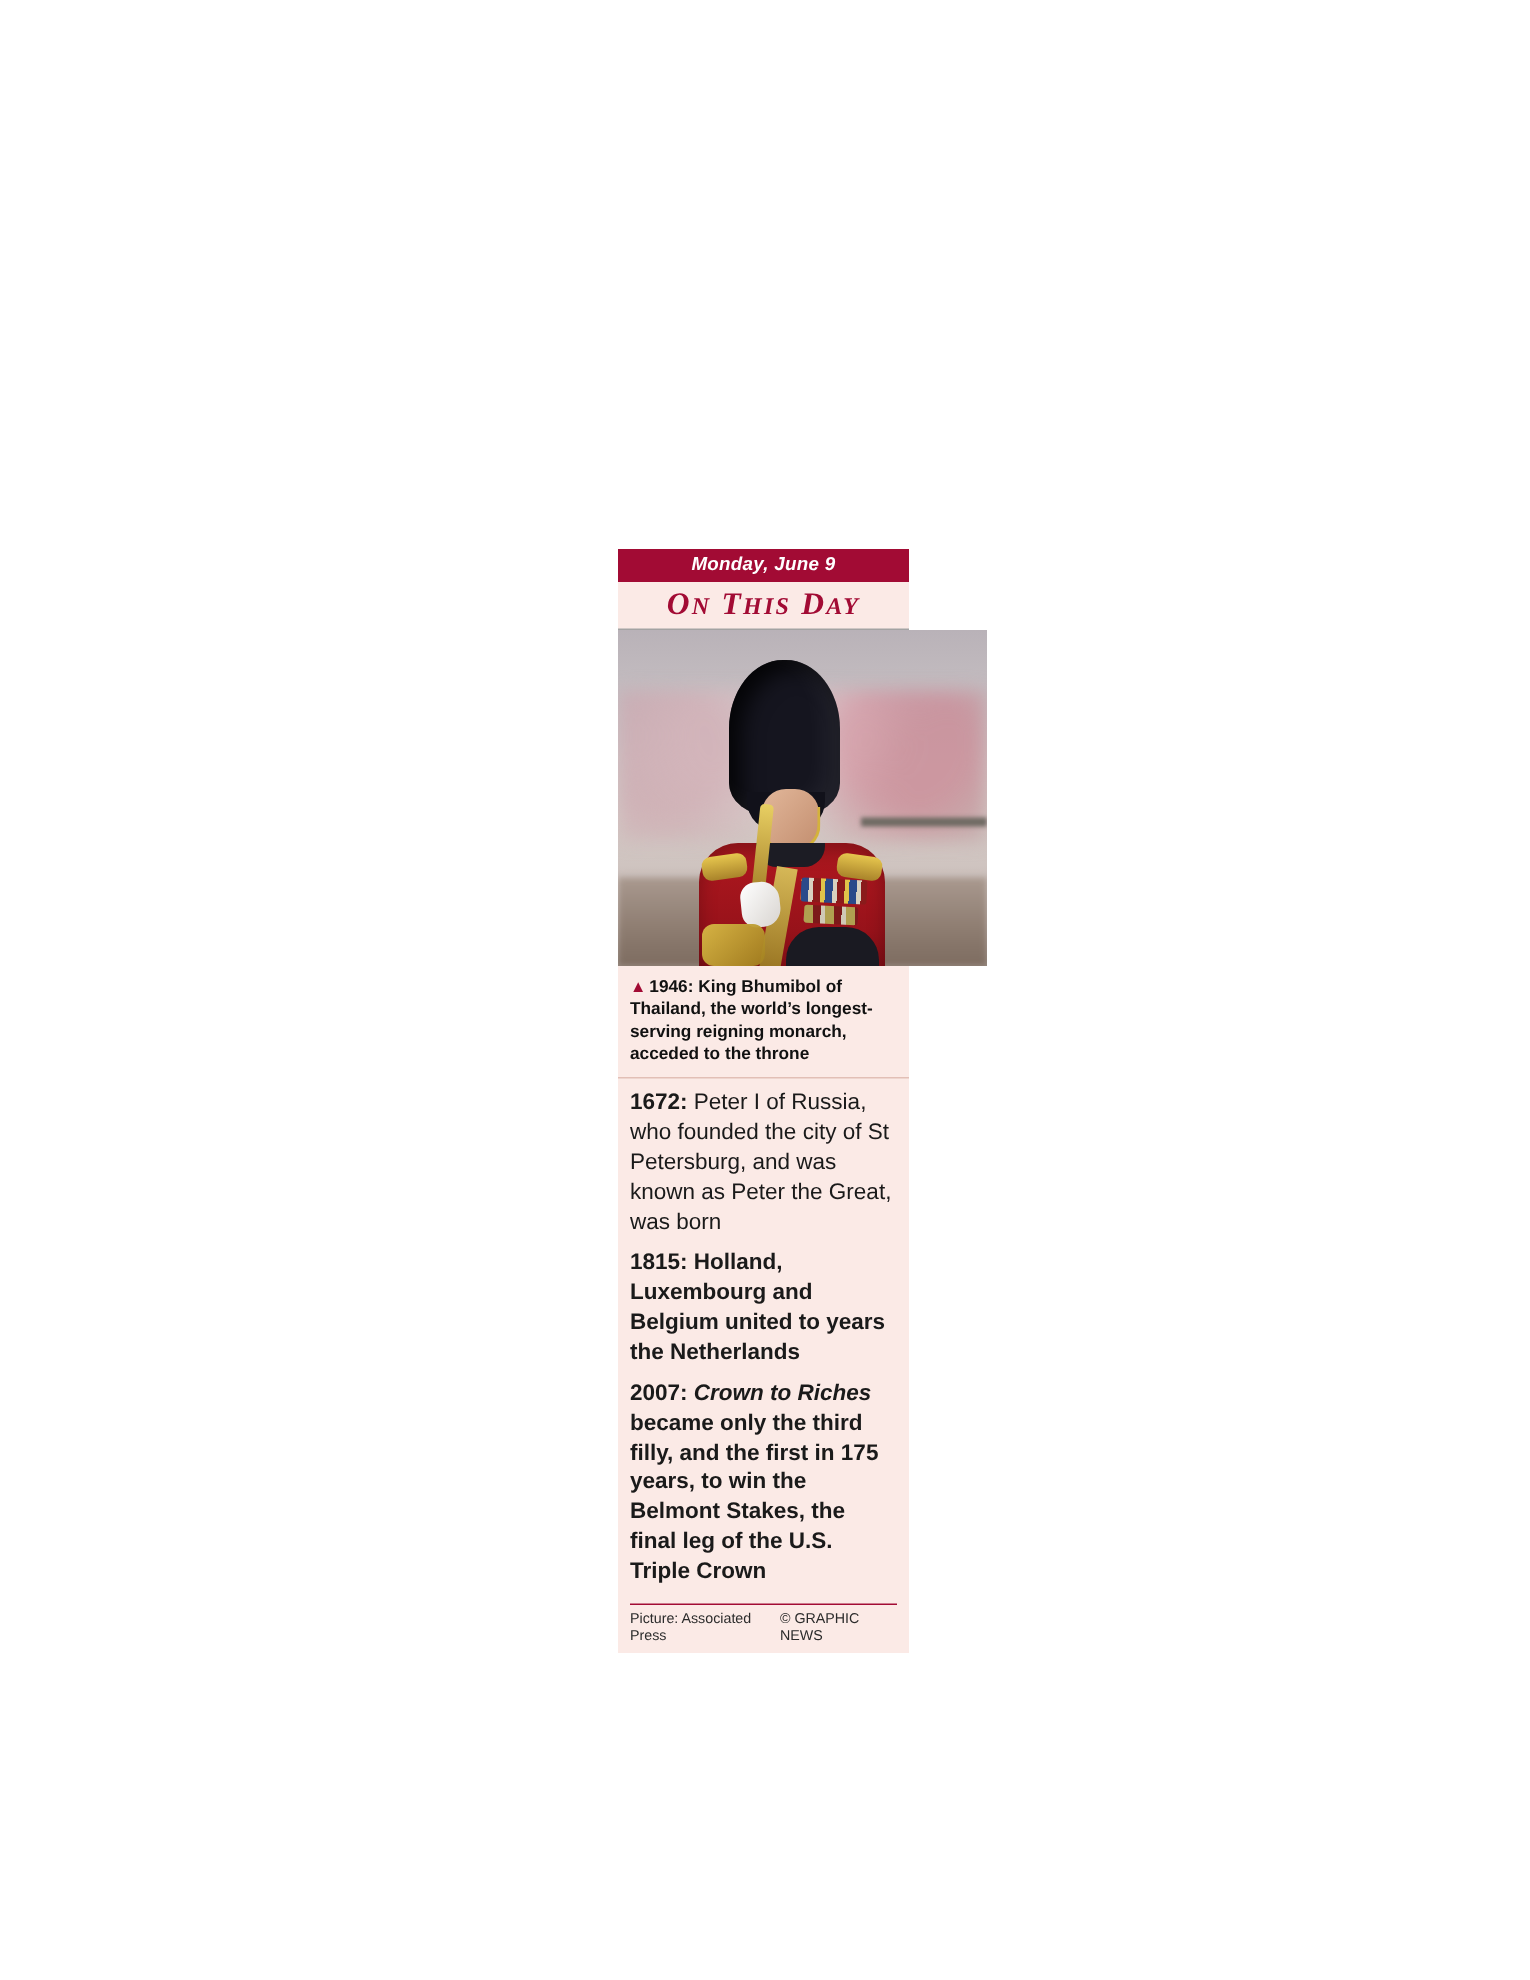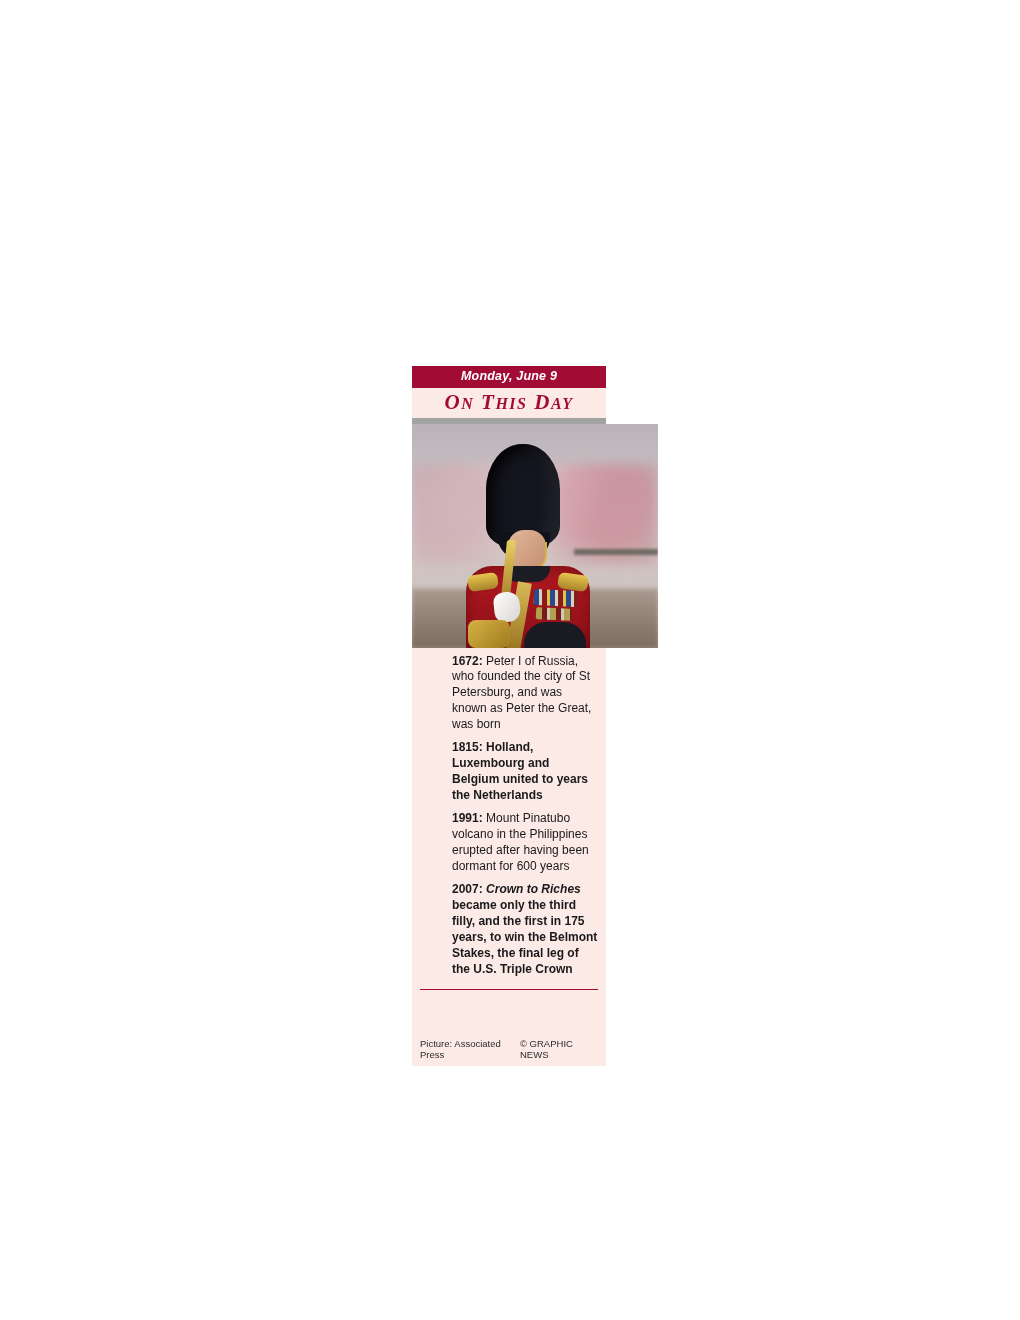--- a/index.html
+++ b/index.html
@@ -36,21 +36,21 @@
     font-size: 12.5px;
     letter-spacing: 0.2px;
     padding: 4px 0 5px 0;
     line-height: 1;
   }
 
   .title-bar {
     background: #fbeae6;
     text-align: center;
     padding: 4px 0 5px 0;
-    border-bottom: 6px solid #a3a3a3;
+    border-bottom: 1px solid #a3a3a3;
   }
 
   .title-bar .title-text {
     color: #a20b34;
     font-family: "Liberation Serif", serif;
     font-style: italic;
     font-weight: bold;
     font-size: 21px;
     letter-spacing: 1.5px;
     display: inline-block;
@@ -279,25 +279,24 @@
     color: #a20b34;
     font-size: 11px;
     margin-right: 2px;
   }
 
   .entries {
     padding: 6px 8px 2px 8px;
   }
 
   .entry {
-    font-size: 12px;
+    font-size: 15px;
     line-height: 1.33;
     color: #1a1a1a;
     margin-bottom: 7px;
-    margin-left: 32px;
   }
   .entry .year {
     font-weight: bold;
   }
   .entry.bold .body {
     font-weight: bold;
   }
   .entry .body .ital {
     font-style: italic;
     font-weight: bold;
@@ -308,21 +307,20 @@
     margin: 2px 8px 0 8px;
   }
 
   .footer {
     display: flex;
     justify-content: space-between;
     align-items: flex-start;
     padding: 4px 8px 6px 8px;
     font-size: 9.5px;
     color: #2b2b2b;
-    margin-top: 44px;
   }
 </style>
 </head>
 <body>
 
 <div class="page">
 
   <div class="card">
 
     <div class="date-bar">Monday, June 9</div>
@@ -348,34 +346,34 @@
       <div class="epaulette-r"></div>
       <div class="sash"></div>
       <div class="baton"></div>
       <div class="medals"></div>
       <div class="medals2"></div>
       <div class="glove"></div>
       <div class="gold-cuff"></div>
       <div class="dark-object"></div>
     </div>
 
+    <div class="caption">
+      <span class="tri">▲</span><span>1946: King Bhumibol of Thailand, the world’s longest-serving reigning monarch, acceded to the throne</span>
+    </div>
 
     <div class="entries">
 
       <div class="entry">
         <span class="year">1672:</span><span class="body"> Peter I of Russia, who founded the city of St Petersburg, and was known as Peter the Great, was born</span>
       </div>
 
       <div class="entry bold">
         <span class="year">1815:</span><span class="body"> Holland, Luxembourg and Belgium united to years the Netherlands</span>
       </div>
 
-      <div class="entry">
-        <span class="year">1991:</span><span class="body"> Mount Pinatubo volcano in the Philippines erupted after having been dormant for 600 years</span>
-      </div>
 
       <div class="entry bold">
         <span class="year">2007:</span><span class="body"><span> </span><span class="ital">Crown to Riches</span><span> became only the third filly, and the first in 175 years, to win the Belmont Stakes, the final leg of the U.S. Triple Crown</span></span>
       </div>
 
     </div>
 
     <div class="rule"></div>
 
     <div class="footer">

